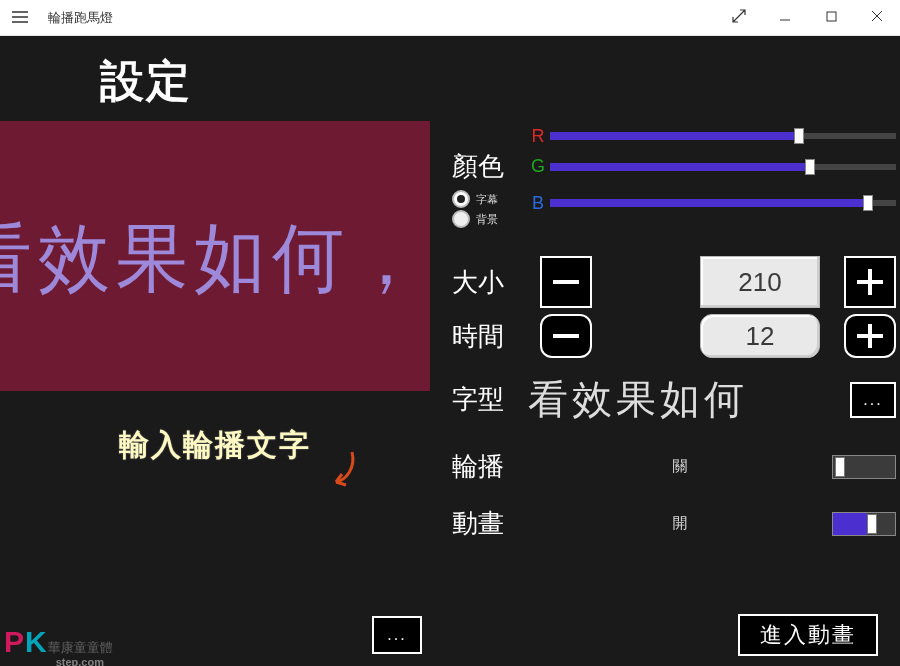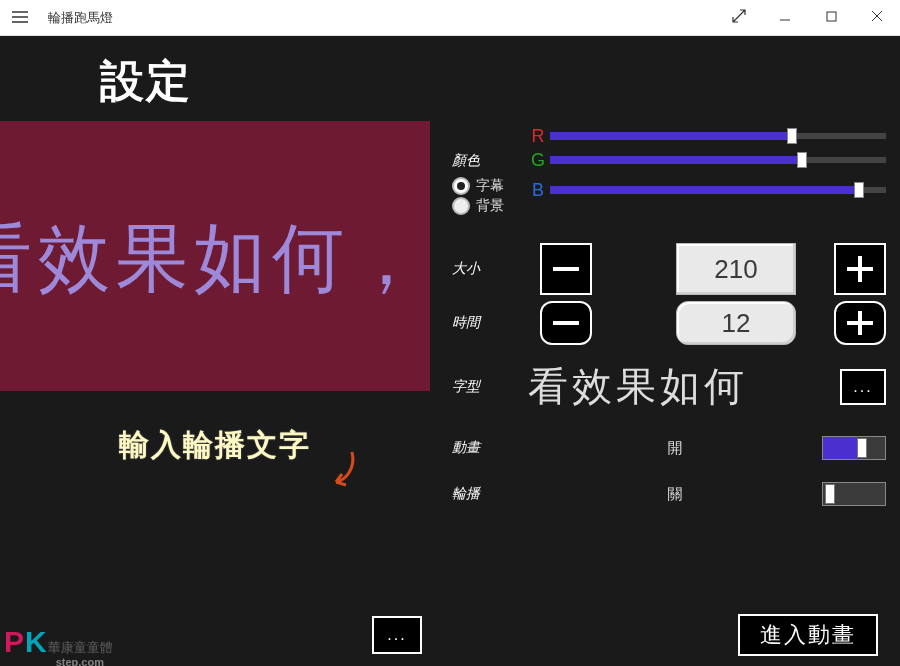--- a/index.html
+++ b/index.html
@@ -137,24 +137,23 @@
     .color-row {
       display: flex;
       align-items: center;
       margin-bottom: 2px;
     }
     .color-left {
       width: 78px;
       flex-shrink: 0;
     }
     .lbl {
-      font-size: 14px;
+      font-size: 26px;
       color: #fff;
       white-space: nowrap;
-      font-style: italic;
     }
     .slider-wrap {
       display: flex;
       align-items: center;
       flex: 1;
       gap: 4px;
     }
     .slider-ch {
       font-size: 18px;
       width: 16px;
@@ -198,21 +197,21 @@
     .radios {
       margin-top: 4px;
       margin-bottom: 8px;
     }
     .radio-item {
       display: flex;
       align-items: center;
       gap: 6px;
       margin-bottom: 2px;
       cursor: pointer;
-      font-size: 14px;
+      font-size: 11px;
       color: #ddd;
     }
     .radio-dot {
       width: 18px; height: 18px;
       border-radius: 50%;
       border: 2px solid #bbb;
       background: #fff;
       display: flex;
       align-items: center;
       justify-content: center;
@@ -250,20 +249,21 @@
       width: 120px;
       height: 52px;
       background: #e9e9e9;
       border: 1px solid #b9b9b9;
       box-shadow: inset -2px -2px 0 #cfcfcf, inset 2px 2px 0 #fff;
       display: flex;
       align-items: center;
       justify-content: center;
       color: #3a3a3a;
       font-size: 26px;
+      margin-left: 24px;
     }
     .spacer2 { flex: 1; }
     .numrow.second { margin-top: 6px; }
     .numrow.second .sqbtn, .numrow.second .numbox { height: 44px; border-radius: 12px; }
 
     
     .fontrow {
       display: flex;
       align-items: center;
       margin-top: 14px;
@@ -506,33 +506,33 @@
         </div>
       </div>
 
       <div class="fontrow">
         <span class="lbl">字型</span>
         <span class="font-name">看效果如何</span>
         <div class="dotsbtn">...</div>
       </div>
 
       <div class="togglerow">
+        <span class="lbl">輪播</span>
+        <span class="state-mid">關</span>
+        <div class="toggle off">
+          <div class="knob"></div>
+        </div>
+      </div>
+
+      <div class="togglerow">
         <span class="lbl">動畫</span>
         <span class="state-mid">開</span>
         <div class="toggle on">
           <div class="fill"></div>
             <div class="knob"></div>
-        </div>
-      </div>
-
-      <div class="togglerow">
-        <span class="lbl">輪播</span>
-        <span class="state-mid">關</span>
-        <div class="toggle off">
-          <div class="knob"></div>
         </div>
       </div>
 
     </div>
   </div>
 
   <div class="bottom-dots">...</div>
   <div class="bottom-go">進入動畫</div>
 
   <div class="watermark">

